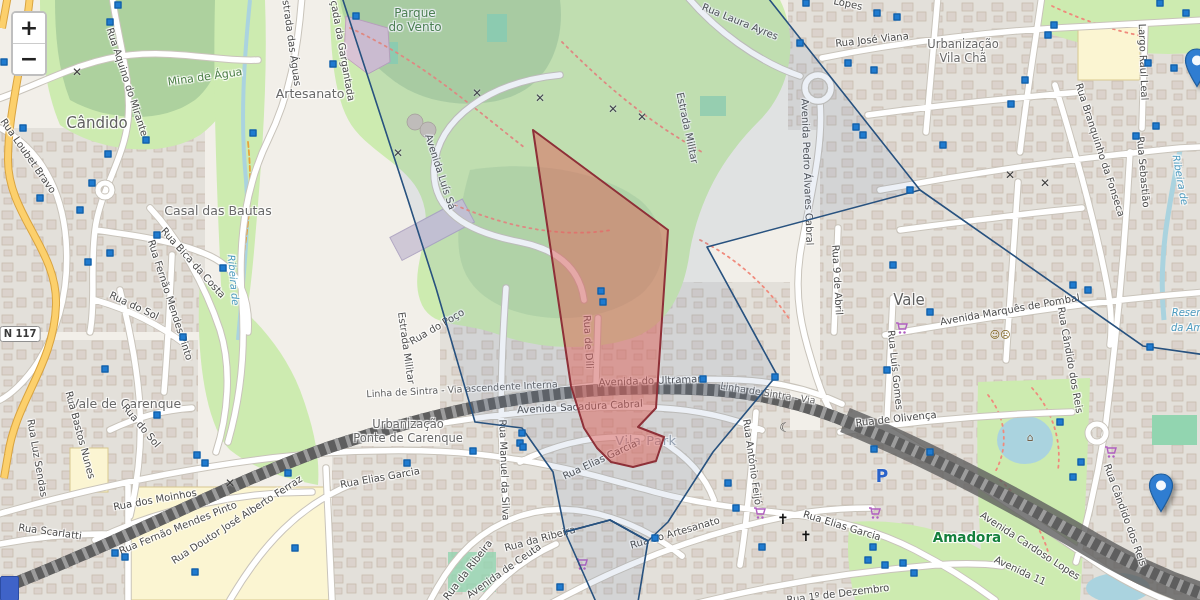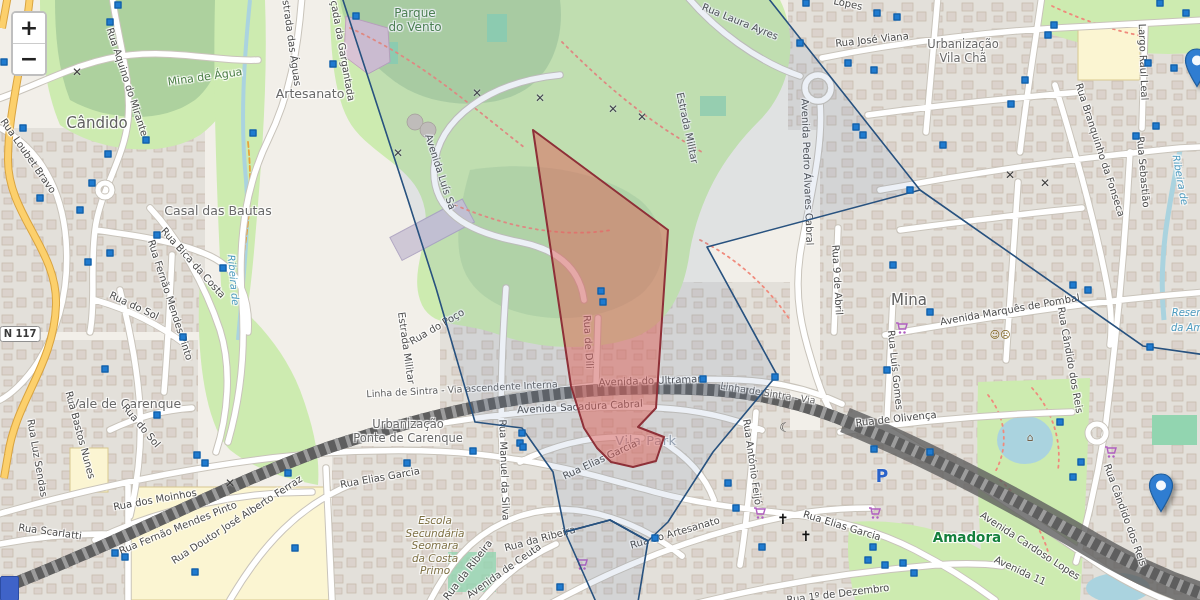--- a/index.html
+++ b/index.html
@@ -153,38 +153,33 @@
 
     <g fill="none">
       <path d="M845,420 C920,450 1000,492 1075,535 C1125,565 1162,583 1206,597" style="stroke:var(--rail)" stroke-width="26" opacity="0.8"></path>
       <path d="M-8,592 C110,548 230,482 330,447 C430,414 520,393 620,389 C700,386 765,390 835,417 C905,444 985,483 1065,528 C1125,561 1168,582 1208,596" style="stroke:var(--rail)" stroke-width="12"></path>
       <path d="M-8,592 C110,548 230,482 330,447 C430,414 520,393 620,389 C700,386 765,390 835,417 C905,444 985,483 1065,528 C1125,561 1168,582 1208,596" style="stroke:var(--raildash)" stroke-width="12" stroke-dasharray="4 7"></path>
     </g>
   </svg>
 
   <div id="labels-layer">
       <div class="lbl l-town" style="left: 97px; top: 123px; transform: translate(-50%, -50%) rotate(0deg);">Cândido</div>
-      <div class="lbl l-town" style="left: 909px; top: 300px; transform: translate(-50%, -50%) rotate(0deg);">Mina</div>
+      <div class="lbl l-town" style="left: 909px; top: 300px; transform: translate(-50%, -50%) rotate(0deg);">Vale</div>
       <div class="lbl l-place" style="left: 310px; top: 93px; transform: translate(-50%, -50%) rotate(0deg);">Artesanato</div>
       <div class="lbl l-place" style="left: 218px; top: 210px; transform: translate(-50%, -50%) rotate(0deg);">Casal das Bautas</div>
       <div class="lbl l-place" style="left: 126px; top: 403px; transform: translate(-50%, -50%) rotate(0deg);">Vale de Carenque</div>
       <div class="lbl l-place2" style="left: 963px; top: 52px; transform: translate(-50%, -50%) rotate(0deg);">Urbanização
 Vila Chã</div>
       <div class="lbl l-place2" style="left: 408px; top: 432px; transform: translate(-50%, -50%) rotate(0deg);">Urbanização
 Ponte de Carenque</div>
       <div class="lbl l-area" style="left: 646px; top: 441px; transform: translate(-50%, -50%) rotate(0deg);">Vila Park</div>
       <div class="lbl l-station" style="left: 967px; top: 537px; transform: translate(-50%, -50%) rotate(0deg);">Amadora</div>
       <div class="lbl l-park2" style="left: 415px; top: 20px; transform: translate(-50%, -50%) rotate(0deg);">Parque
 do Vento</div>
       <div class="lbl l-park" style="left: 205px; top: 77px; transform: translate(-50%, -50%) rotate(-8deg);">Mina de Água</div>
-      <div class="lbl l-school" style="left: 435px; top: 545px; transform: translate(-50%, -50%) rotate(0deg);">Escola
-Secundária
-Seomara
-da Costa
-Primo</div>
       <div class="lbl l-water" style="left: 1189px; top: 313px; transform: translate(-50%, -50%) rotate(0deg);">Reserv</div>
       <div class="lbl l-water" style="left: 1187px; top: 328px; transform: translate(-50%, -50%) rotate(0deg);">da Am</div>
       <div class="lbl l-water" style="left: 1180px; top: 180px; transform: translate(-50%, -50%) rotate(80deg);">Ribeira de</div>
       <div class="lbl l-water" style="left: 233px; top: 280px; transform: translate(-50%, -50%) rotate(85deg);">Ribeira de</div>
       <div class="lbl l-street" style="left: 740px; top: 22px; transform: translate(-50%, -50%) rotate(22deg);">Rua Laura Ayres</div>
       <div class="lbl l-street" style="left: 848px; top: 4px; transform: translate(-50%, -50%) rotate(12deg);">Lopes</div>
       <div class="lbl l-street" style="left: 872px; top: 40px; transform: translate(-50%, -50%) rotate(-6deg);">Rua José Viana</div>
       <div class="lbl l-street" style="left: 1143px; top: 62px; transform: translate(-50%, -50%) rotate(88deg);">Largo Raul Leal</div>
       <div class="lbl l-street" style="left: 1100px; top: 150px; transform: translate(-50%, -50%) rotate(72deg);">Rua Branquinho da Fonseca</div>
       <div class="lbl l-street" style="left: 1143px; top: 172px; transform: translate(-50%, -50%) rotate(85deg);">Rua Sebastião</div>

